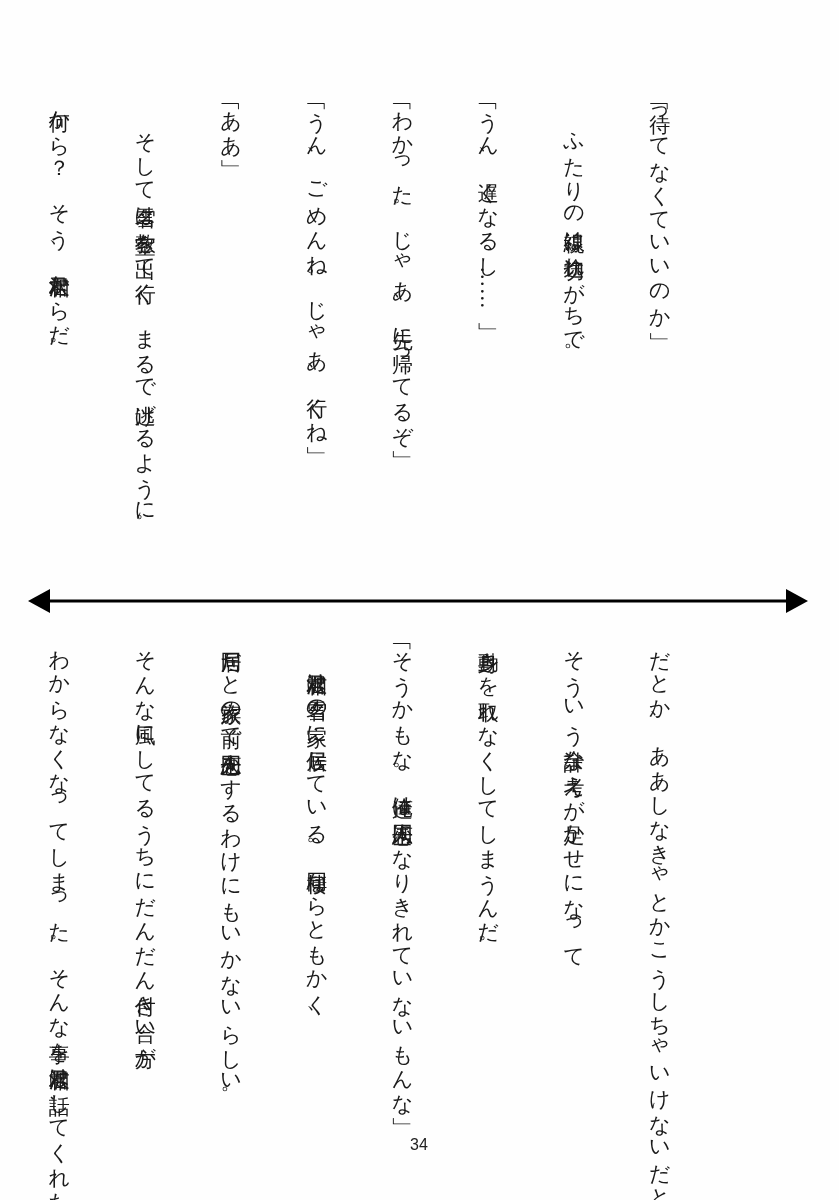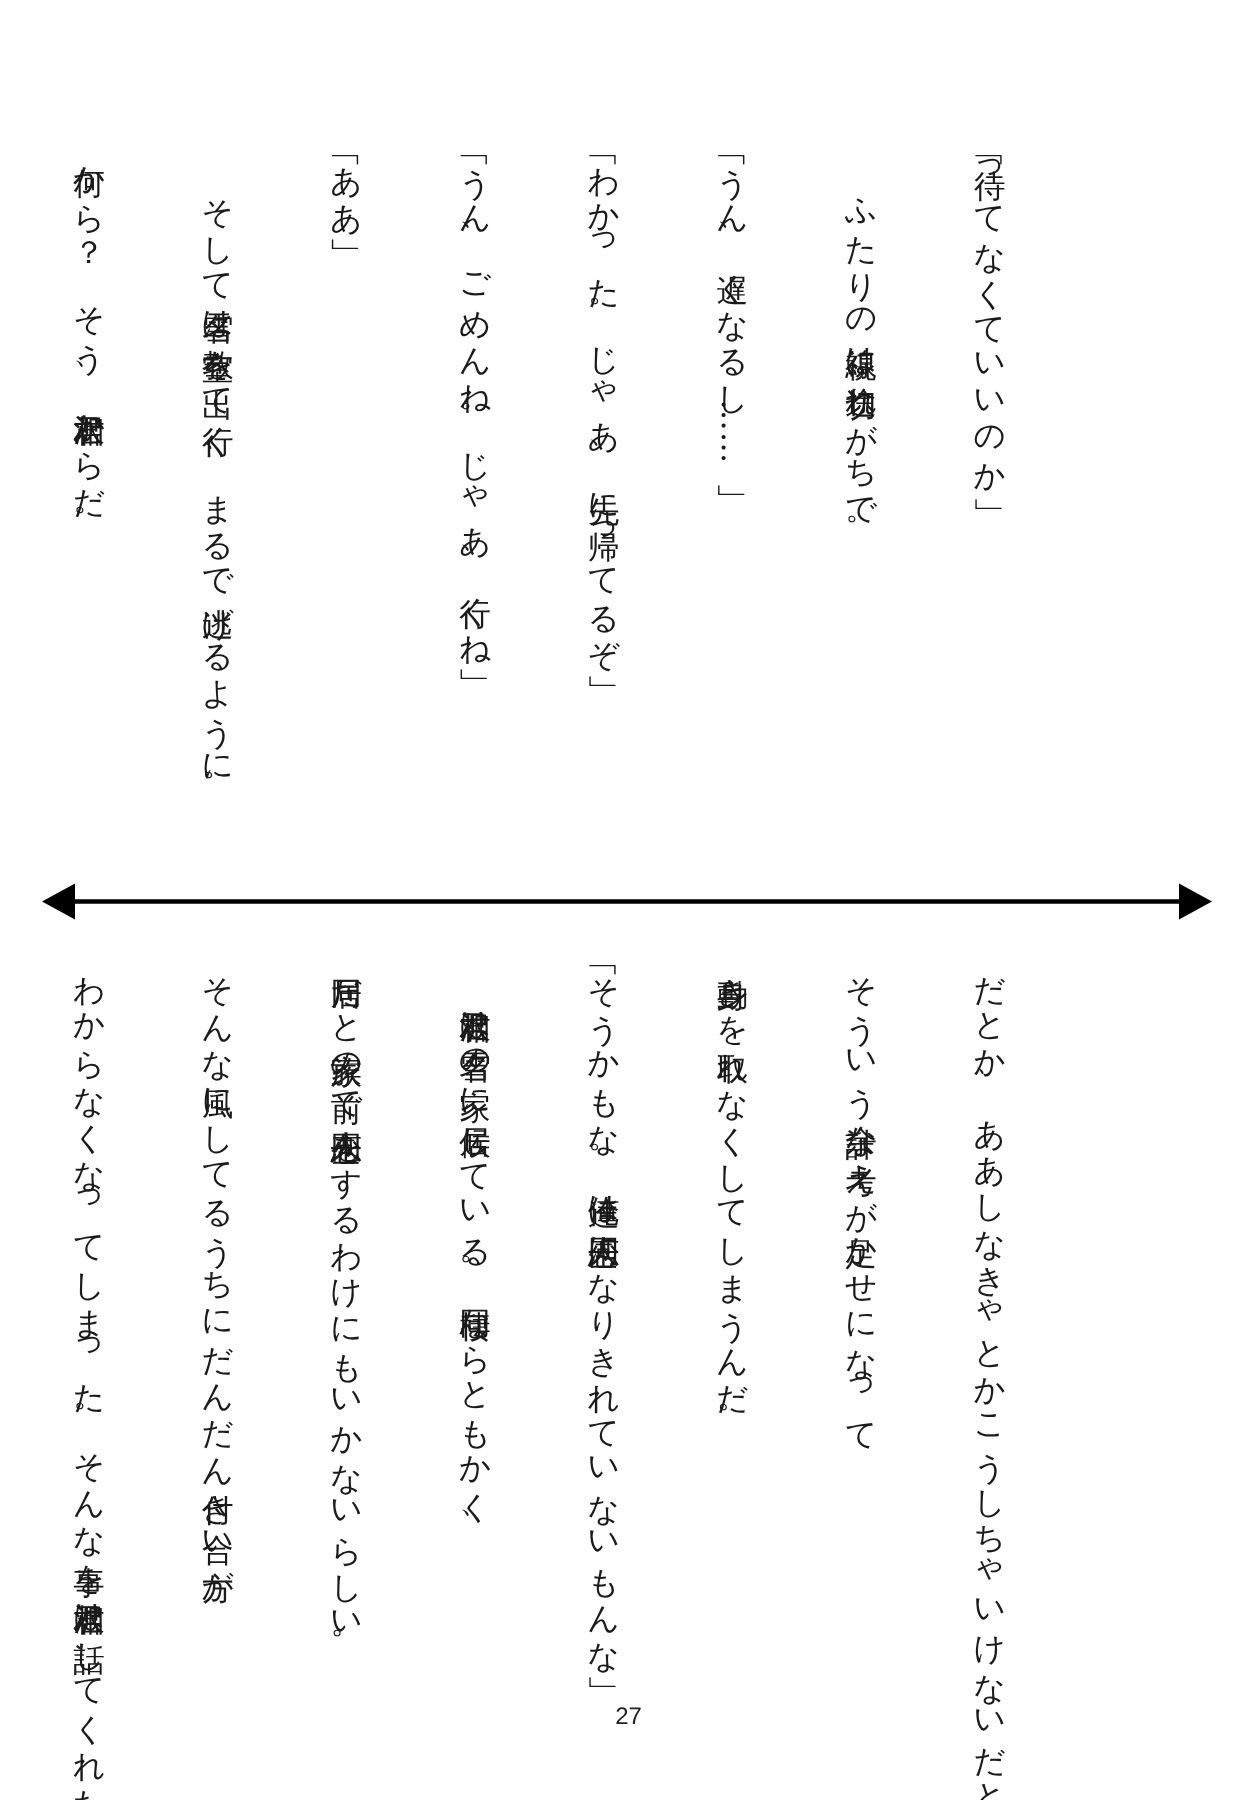--- a/index.html
+++ b/index.html
@@ -90,14 +90,14 @@
     
     
     
     
     
     
     
     
   </div>
 
-  <div class="page-number">27</div>
+  <div class="page-number">34</div>
 </div>
 
 </body></html>

